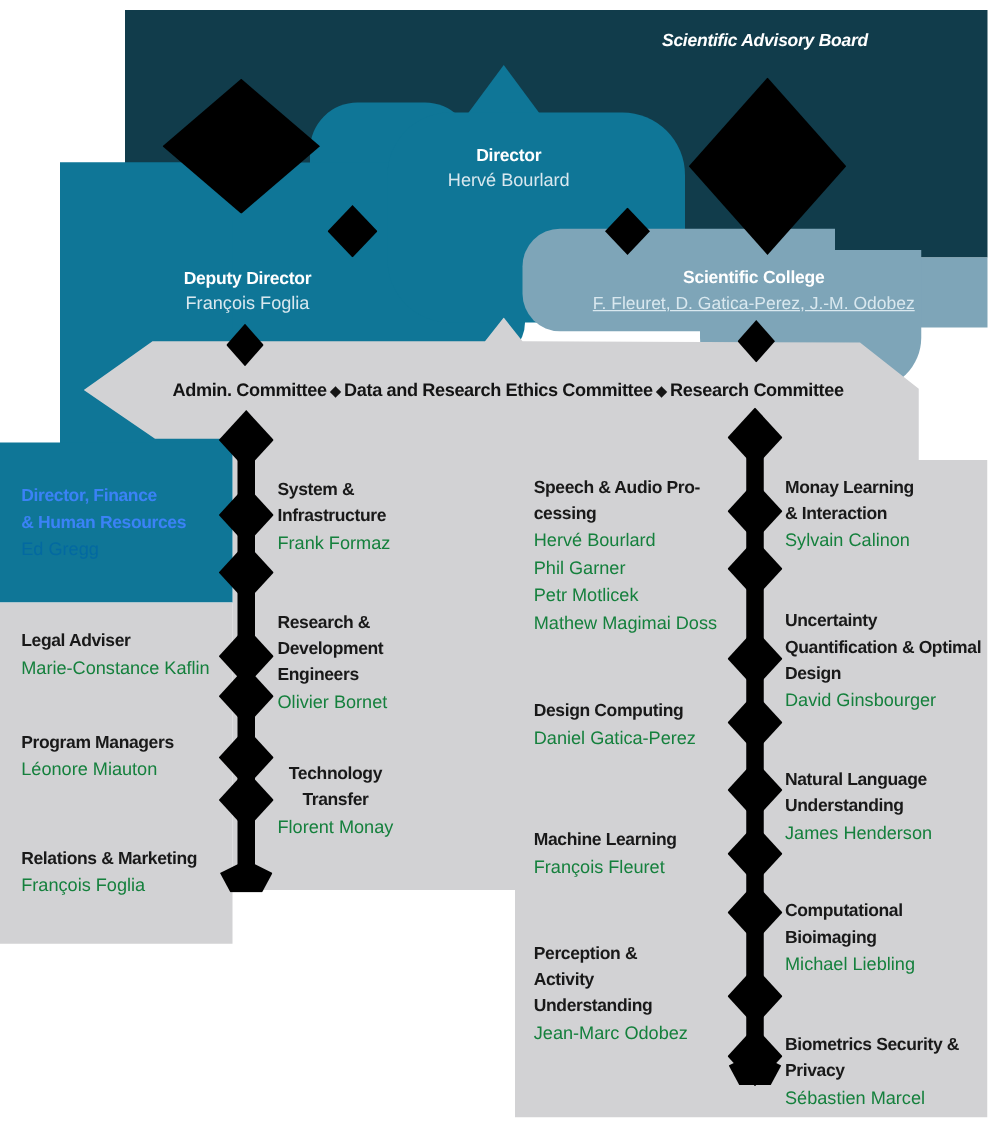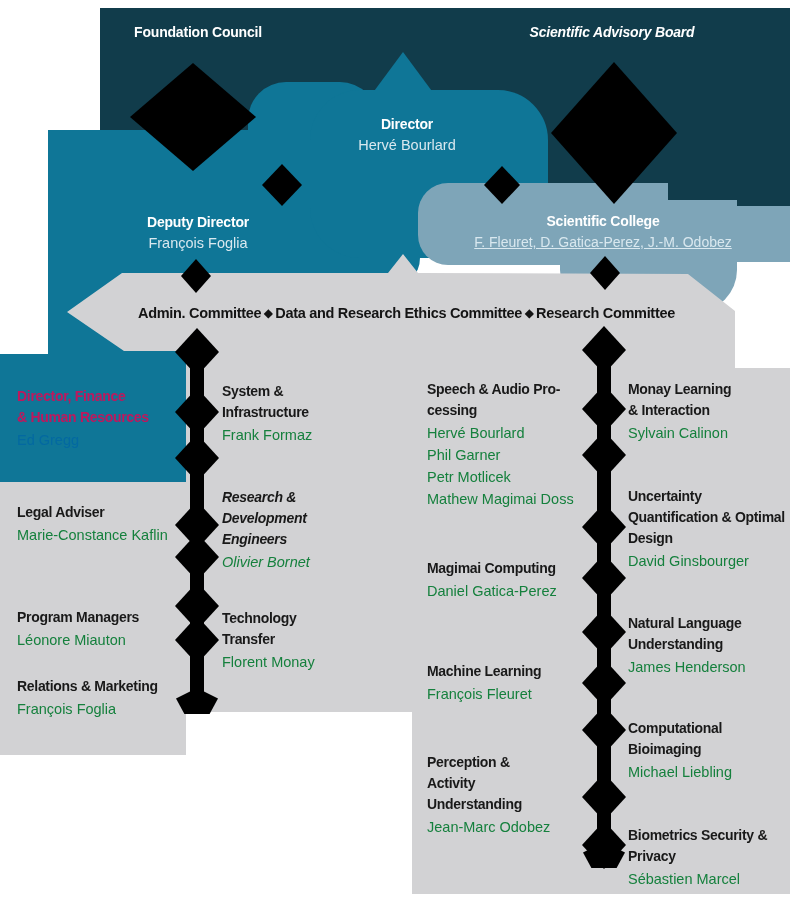--- a/index.html
+++ b/index.html
@@ -32,21 +32,21 @@
   
   .toplabel{color:#fff;font-weight:bold;font-size:14px;letter-spacing:-0.2px;text-align:center;white-space:nowrap;}
   .topname{color:#d9e8ef;font-size:14.5px;text-align:center;white-space:nowrap;}
   .committee-row{left:138px;top:305px;width:537px;display:flex;justify-content:space-between;align-items:center;}
   .committee-row span{color:#141414;font-weight:bold;font-size:14.5px;letter-spacing:-0.3px;white-space:nowrap;}
   .committee-row .sep{font-size:12px;font-weight:normal;}
   .unit{position:absolute;white-space:nowrap;}
   .u-title{font-weight:bold;font-size:14px;line-height:21px;letter-spacing:-0.3px;color:#191919;}
   .u-names{margin-top:1px;}
   .u-name{font-size:14.5px;line-height:22px;color:#15803d;}
-  .unit.teal .u-title{color:#be185d;}
+  .unit.teal .u-title{color:#3b82f6;}
   .unit.teal .u-name{color:#0369a1;}
 </style>
 </head>
 <body>
 
 <div id="canvas">
 
   <div class="abs dark-band"></div>
   <div class="abs teal-shoulder"></div>
   <div class="abs teal-deputy"></div>
@@ -83,21 +83,20 @@
       <div class="abs diamond" style="left: 582px; top: 503px; width: 44px; height: 48px;"></div>
       <div class="abs diamond" style="left: 582px; top: 554px; width: 44px; height: 48px;"></div>
       <div class="abs diamond" style="left: 582px; top: 608px; width: 44px; height: 48px;"></div>
       <div class="abs diamond" style="left: 582px; top: 659px; width: 44px; height: 48px;"></div>
       <div class="abs diamond" style="left: 582px; top: 706px; width: 44px; height: 48px;"></div>
       <div class="abs diamond" style="left: 582px; top: 773px; width: 44px; height: 48px;"></div>
       <div class="abs diamond" style="left: 582px; top: 821px; width: 44px; height: 48px;"></div>
       <div class="abs foot" style="left: 583px; top: 842px; width: 42px; height: 26px;"></div>
     </div>
 
-  <div class="abs toplabel" style="left:98px;top:24px;width:200px;">Foundation Council</div>
   <div class="abs toplabel" style="left:512px;top:24px;width:200px;font-style:italic;">Scientific Advisory Board</div>
 
   <div class="abs toplabel" style="left:327px;top:116px;width:160px;">Director</div>
   <div class="abs topname" style="left:327px;top:137px;width:160px;">Hervé Bourlard</div>
 
   <div class="abs toplabel" style="left:118px;top:214px;width:160px;">Deputy Director</div>
   <div class="abs topname" style="left:118px;top:235px;width:160px;">François Foglia</div>
 
   <div class="abs toplabel" style="left:503px;top:213px;width:200px;">Scientific College</div>
   <div class="abs topname" style="left:448px;top:234px;width:310px;font-size:14px;text-decoration:underline;">F. Fleuret, D. Gatica-Perez, J.-M. Odobez</div>
@@ -117,66 +116,66 @@
         <div class="u-names">
           <div class="u-name">Ed Gregg</div>
         </div>
       </div>
       <div class="unit" style="left: 17px; top: 502px;">
         <div class="u-title">Legal Adviser</div>
         <div class="u-names">
           <div class="u-name">Marie-Constance Kaflin</div>
         </div>
       </div>
-      <div class="unit" style="left: 17px; top: 583px; margin-top: 24px;">
+      <div class="unit" style="left: 17px; top: 583px;">
         <div class="u-title">Program Managers</div>
         <div class="u-names">
           <div class="u-name">Léonore Miauton</div>
         </div>
       </div>
       <div class="unit" style="left: 17px; top: 676px;">
         <div class="u-title">Relations &amp; Marketing</div>
         <div class="u-names">
           <div class="u-name">François Foglia</div>
         </div>
       </div>
       <div class="unit" style="left: 222px; top: 381px;">
         <div class="u-title">System &amp;</div>
         <div class="u-title">Infrastructure</div>
         <div class="u-names">
           <div class="u-name">Frank Formaz</div>
         </div>
       </div>
-      <div class="unit" style="left: 222px; top: 487px; font-style: italic;">
+      <div class="unit" style="left: 222px; top: 487px;">
         <div class="u-title">Research &amp;</div>
         <div class="u-title">Development</div>
         <div class="u-title">Engineers</div>
         <div class="u-names">
           <div class="u-name">Olivier Bornet</div>
         </div>
       </div>
-      <div class="unit" style="left: 222px; top: 608px;">
+      <div class="unit" style="left: 222px; top: 608px; text-align: center;">
         <div class="u-title">Technology</div>
         <div class="u-title">Transfer</div>
         <div class="u-names">
           <div class="u-name">Florent Monay</div>
         </div>
       </div>
       <div class="unit" style="left: 427px; top: 379px;">
         <div class="u-title">Speech &amp; Audio Pro-</div>
         <div class="u-title">cessing</div>
         <div class="u-names">
           <div class="u-name">Hervé Bourlard</div>
           <div class="u-name">Phil Garner</div>
           <div class="u-name">Petr Motlicek</div>
           <div class="u-name">Mathew Magimai Doss</div>
         </div>
       </div>
       <div class="unit" style="left: 427px; top: 558px;">
-        <div class="u-title">Magimai Computing</div>
+        <div class="u-title">Design Computing</div>
         <div class="u-names">
           <div class="u-name">Daniel Gatica-Perez</div>
         </div>
       </div>
       <div class="unit" style="left: 427px; top: 661px;">
         <div class="u-title">Machine Learning</div>
         <div class="u-names">
           <div class="u-name">François Fleuret</div>
         </div>
       </div>

